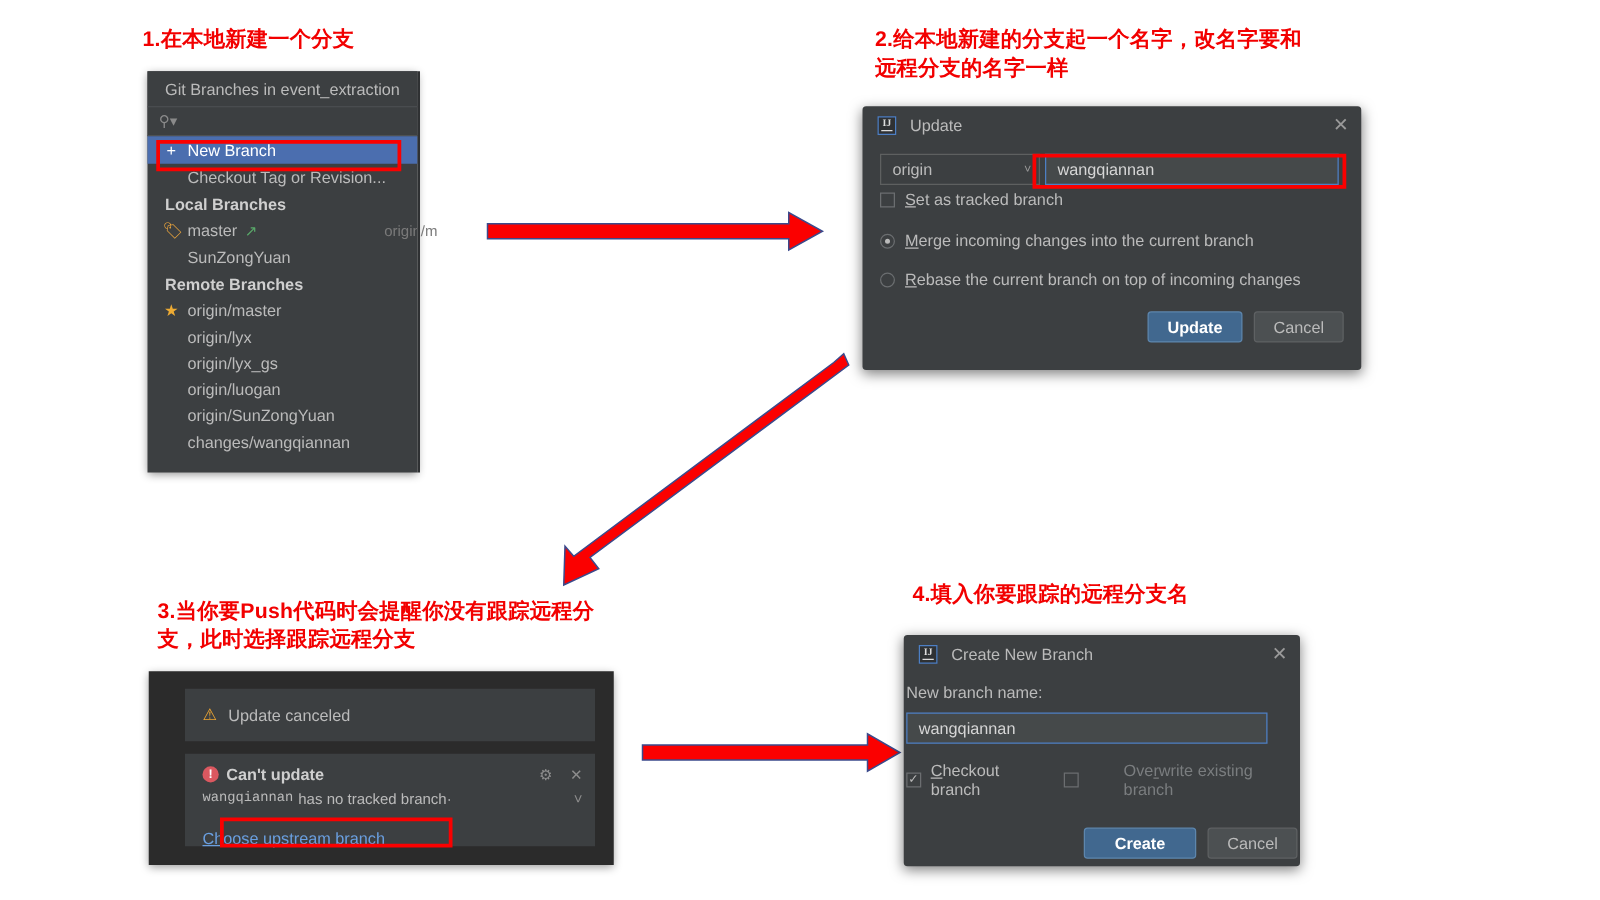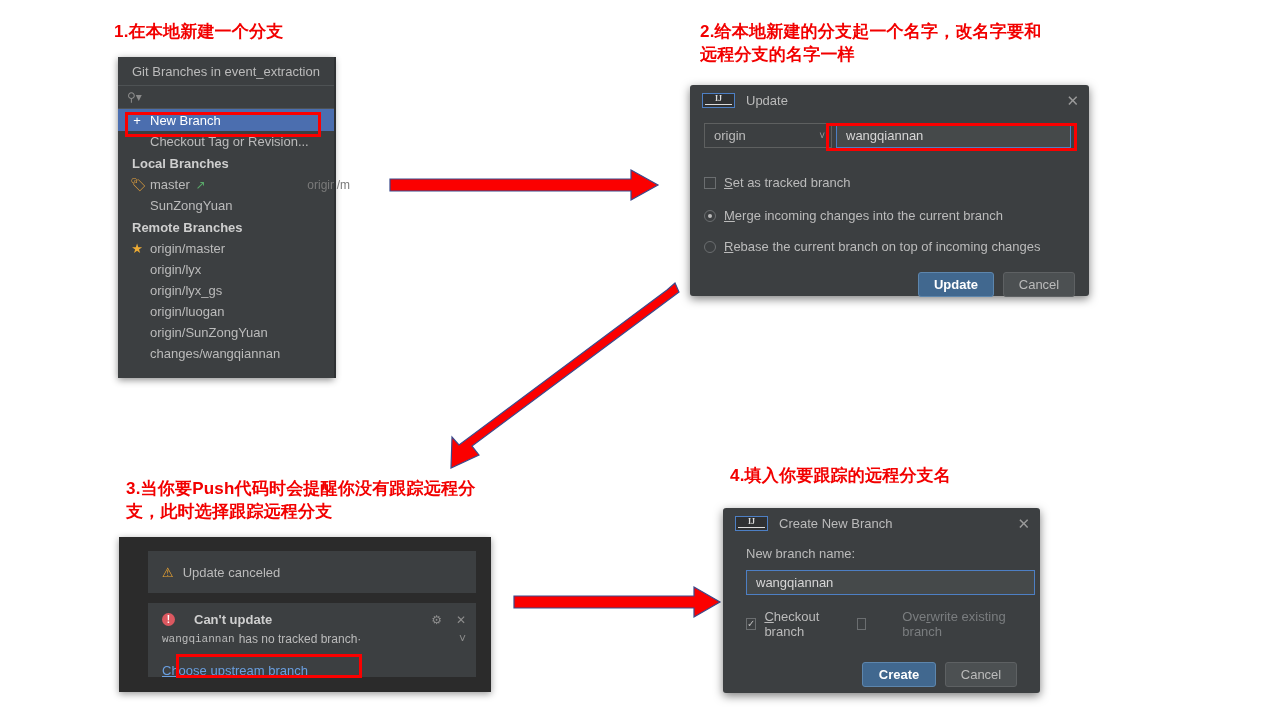--- a/index.html
+++ b/index.html
@@ -110,21 +110,21 @@
     color: #bbbbbb;
     font-size: 13px;
   }
   .dlg-title {
     display: flex;
     align-items: center;
     height: 30px;
     padding: 0 10px 0 12px;
   }
   .ij-logo {
-    width: 33px; height: 15px;
+    width: 15px; height: 15px;
     border: 1px solid #4d7fc4;
     background: #2f3133;
     color: #dcdcdc;
     font-size: 8px;
     font-weight: bold;
     font-family: "Liberation Serif", serif;
     display: flex;
     align-items: flex-start;
     justify-content: center;
     line-height: 9px;
@@ -350,21 +350,21 @@
     <div style="display:flex; gap:4px; margin-top:7px;">
       <div class="ij-combo" style="width:128px;">
         <span>origin</span>
         <span class="chev">˅</span>
       </div>
       <div class="ij-textfield" style="width:235px;">
         <span>wangqiannan</span>
       </div>
     </div>
 
-    <div class="chk-line" style="margin-top:27px;">
+    <div class="chk-line" style="margin-top:4px;">
       <span class="chkbox"></span>
       <span class="opt-lbl"><span class="mn">S</span><span>et as tracked branch</span></span>
     </div>
 
     <div class="chk-line" style="margin-top:18px;">
       <span class="radio on"></span>
       <span class="opt-lbl"><span class="mn">M</span>erge incoming changes into the current branch</span>
     </div>
 
     <div class="chk-line" style="margin-top:16px;">
@@ -394,21 +394,21 @@
 
 <div class="notif-panel" style="left:119px; top:537px; width:372px; height:155px;">
   <div class="notif-card" style="position:absolute; left:29px; top:14px; width:328px; height:42px; display:flex; align-items:center; padding-left:14px; box-sizing:border-box;">
     <span class="warn-ico">⚠</span>
     <span style="margin-left:9px;">Update canceled</span>
   </div>
 
   <div class="notif-card" style="position:absolute; left:29px; top:66px; width:328px; height:74px; box-sizing:border-box; padding:9px 10px 0 14px;">
     <div class="notif-row">
       <span class="err-ico">!</span>
-      <span class="notif-title" style="margin-left:19px;text-align:right;">Can't update</span>
+      <span class="notif-title" style="margin-left:6px;text-align:right;">Can't update</span>
       <span class="gear-ico" style="margin-left:auto;">⚙</span>
       <span class="x-ico" style="margin-left:14px;">✕</span>
     </div>
     <div class="notif-row" style="margin-top:5px;">
       <span class="mono">wangqiannan</span>
       <span class="notif-body" style="margin-left:4px;">has no tracked branch·</span>
       <span class="chev-ico" style="margin-left:auto;">˅</span>
     </div>
     <div style="margin-top:17px;">
       <span class="notif-link">Choose upstream branch</span>
@@ -424,38 +424,38 @@
 
 <div class="annot" style="left:730px; top:464px;">4.填入你要跟踪的远程分支名</div>
 
 <div class="ij-dialog" style="left:723px; top:508px; width:317px; height:185px;">
   <div class="dlg-title" style="height:31px;">
     <span class="ij-logo">IJ</span>
     <span class="ttl">Create New Branch</span>
     <span class="dlg-close">✕</span>
   </div>
 
-  <div style="padding:0 23px;">
+  <div style="padding:0 2px;">
     <div style="margin-top:7px; color:#bbbbbb; font-size:13px;">New branch name:</div>
 
     <div class="ij-textfield" style="width:289px; margin-top:9px;">
       <span>wangqiannan</span>
     </div>
 
     <div style="display:flex; align-items:center; margin-top:14px;">
       <div class="chk-line">
         <span class="chkbox">✓</span>
         <span class="opt-lbl"><span class="mn">C</span>heckout branch</span>
       </div>
       <div class="chk-line" style="margin-left:13px;gap:28px;">
         <span class="chkbox"></span>
         <span class="opt-lbl" style="color:#7a7d7f;">Ove<span class="mn">r</span>write existing branch</span>
       </div>
     </div>
 
     <div style="display:flex; justify-content:flex-end; gap:9px; margin-top:23px;">
-      <div class="btn primary" style="width:74px;">Create</div>
+      <div class="btn primary" style="width:90px;">Create</div>
       <div class="btn" style="width:72px;">Cancel</div>
     </div>
   </div>
 </div>
 
 <div class="watermark" style="left:1135px; top:734px;">CSDN @ | S Z Y |</div>
 
 </body></html>

